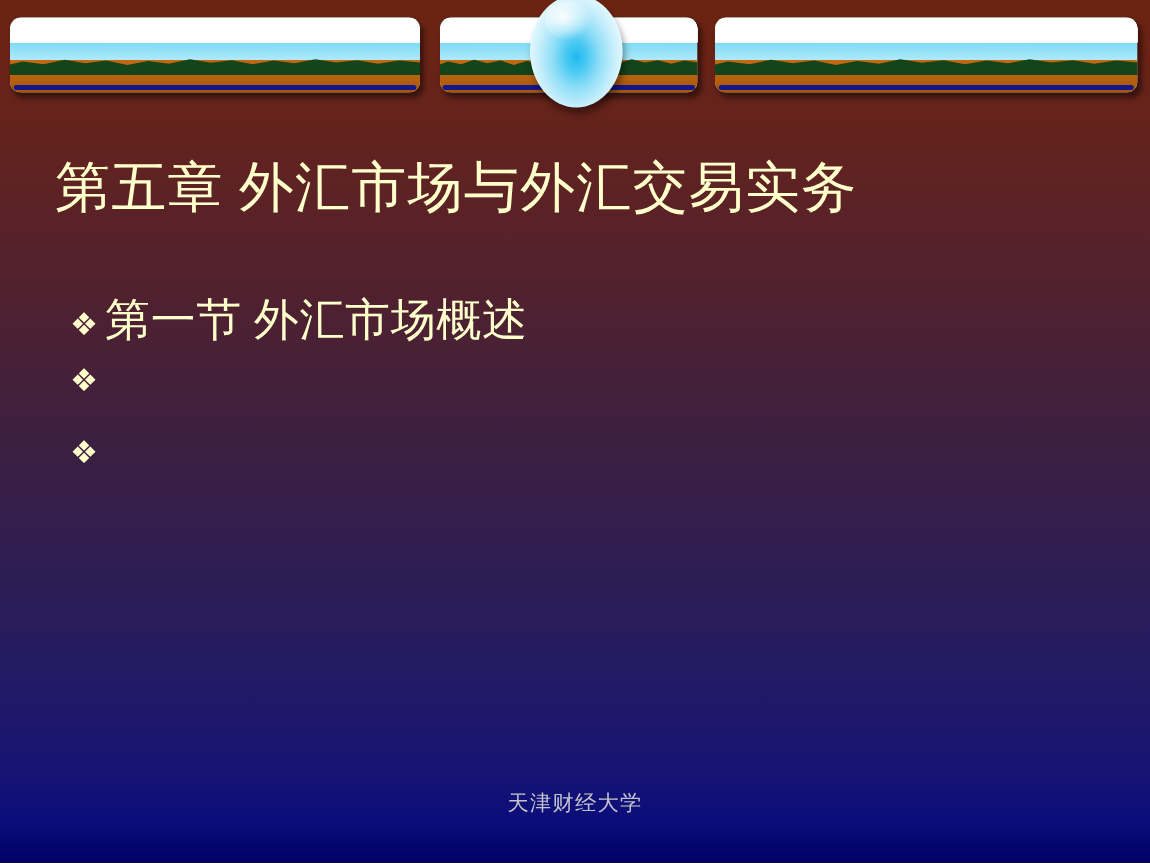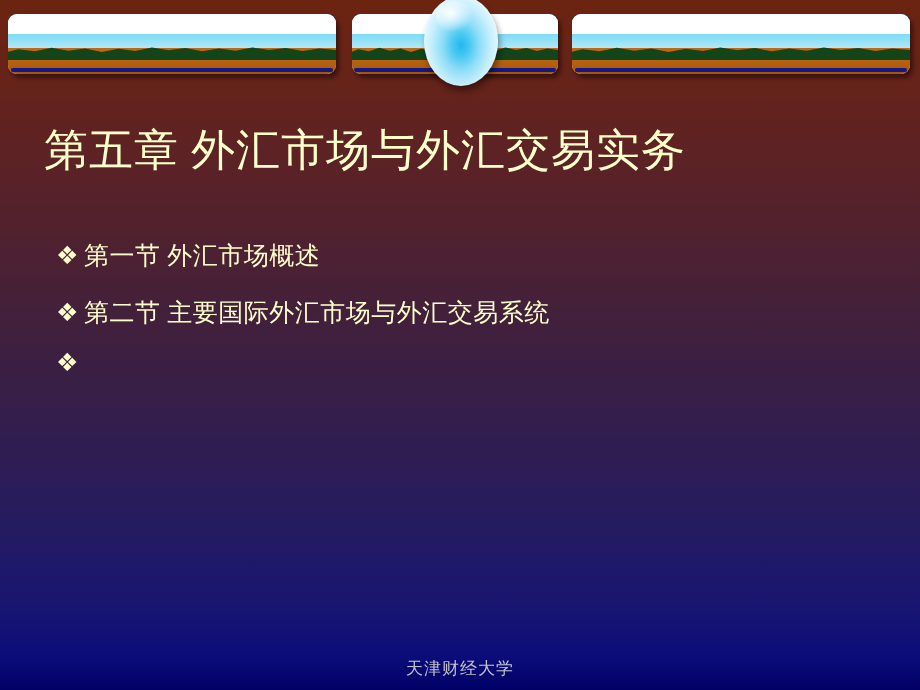--- a/index.html
+++ b/index.html
@@ -192,38 +192,37 @@
   .bullet-mark {
     flex: 0 0 auto;
     width: 28px;
     font-size: 25px;
     line-height: 1;
     color: #ffffcc;
   }
 
   .bullet-text {
     flex: 0 1 auto;
-    font-size: 25px;
+    font-size: 36px;
     line-height: 40px;
     letter-spacing: 0.5px;
     white-space: nowrap;
   }
 
   
   .footer {
     position: absolute;
     left: 0;
     top: 632px;
     width: 920px;
     text-align: center;
     color: #c2c2cc;
     font-size: 17px;
     line-height: 22px;
     letter-spacing: 1px;
-    margin-top: 26px;
   }
 </style>
 </head>
 <body>
 
 <div class="slide">
 
   <div class="banner">
 
     <div class="panel panel-left">
@@ -257,21 +256,20 @@
 
   <div class="bullets">
 
     <div class="bullet-row">
       <span class="bullet-mark">❖</span>
       <span class="bullet-text">第一节   外汇市场概述</span>
     </div>
 
     <div class="bullet-row">
       <span class="bullet-mark">❖</span>
-      <span class="bullet-text">第二节   主要国际外汇市场与外汇交易系统</span>
     </div>
 
     <div class="bullet-row">
       <span class="bullet-mark">❖</span>
     </div>
 
   </div>
 
   <div class="footer">天津财经大学</div>
 

